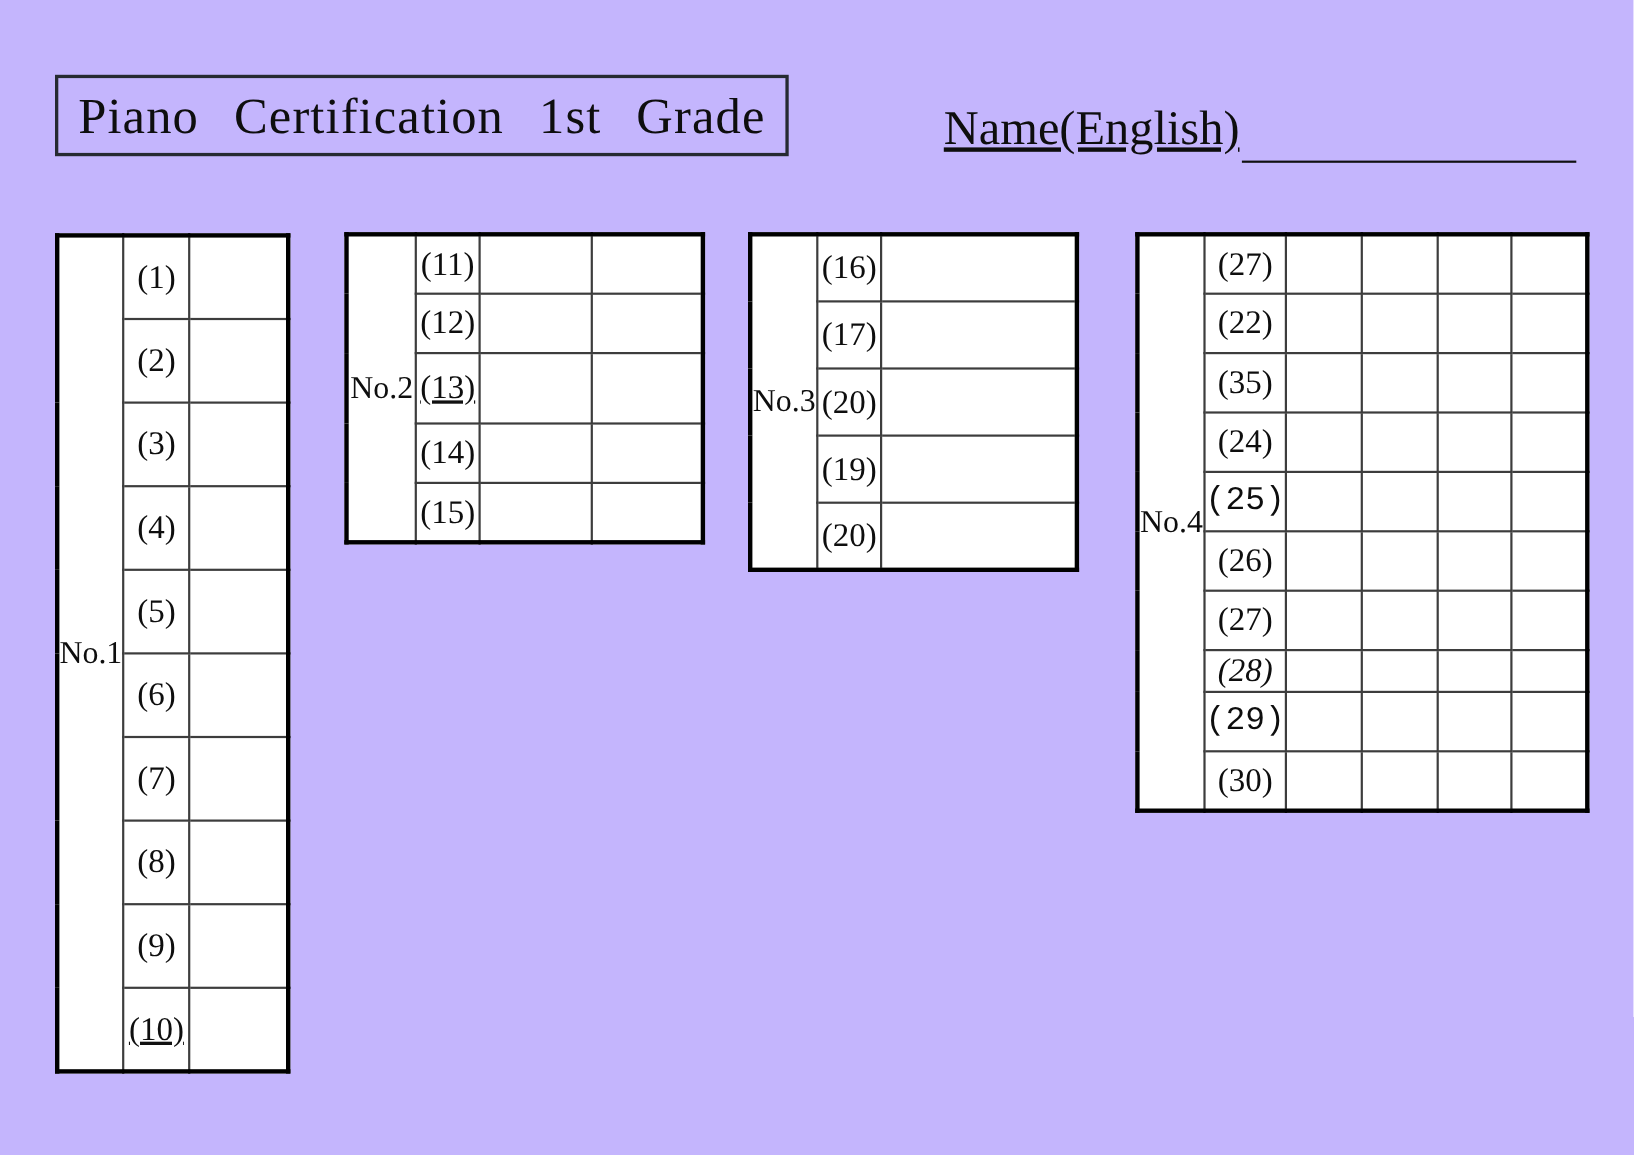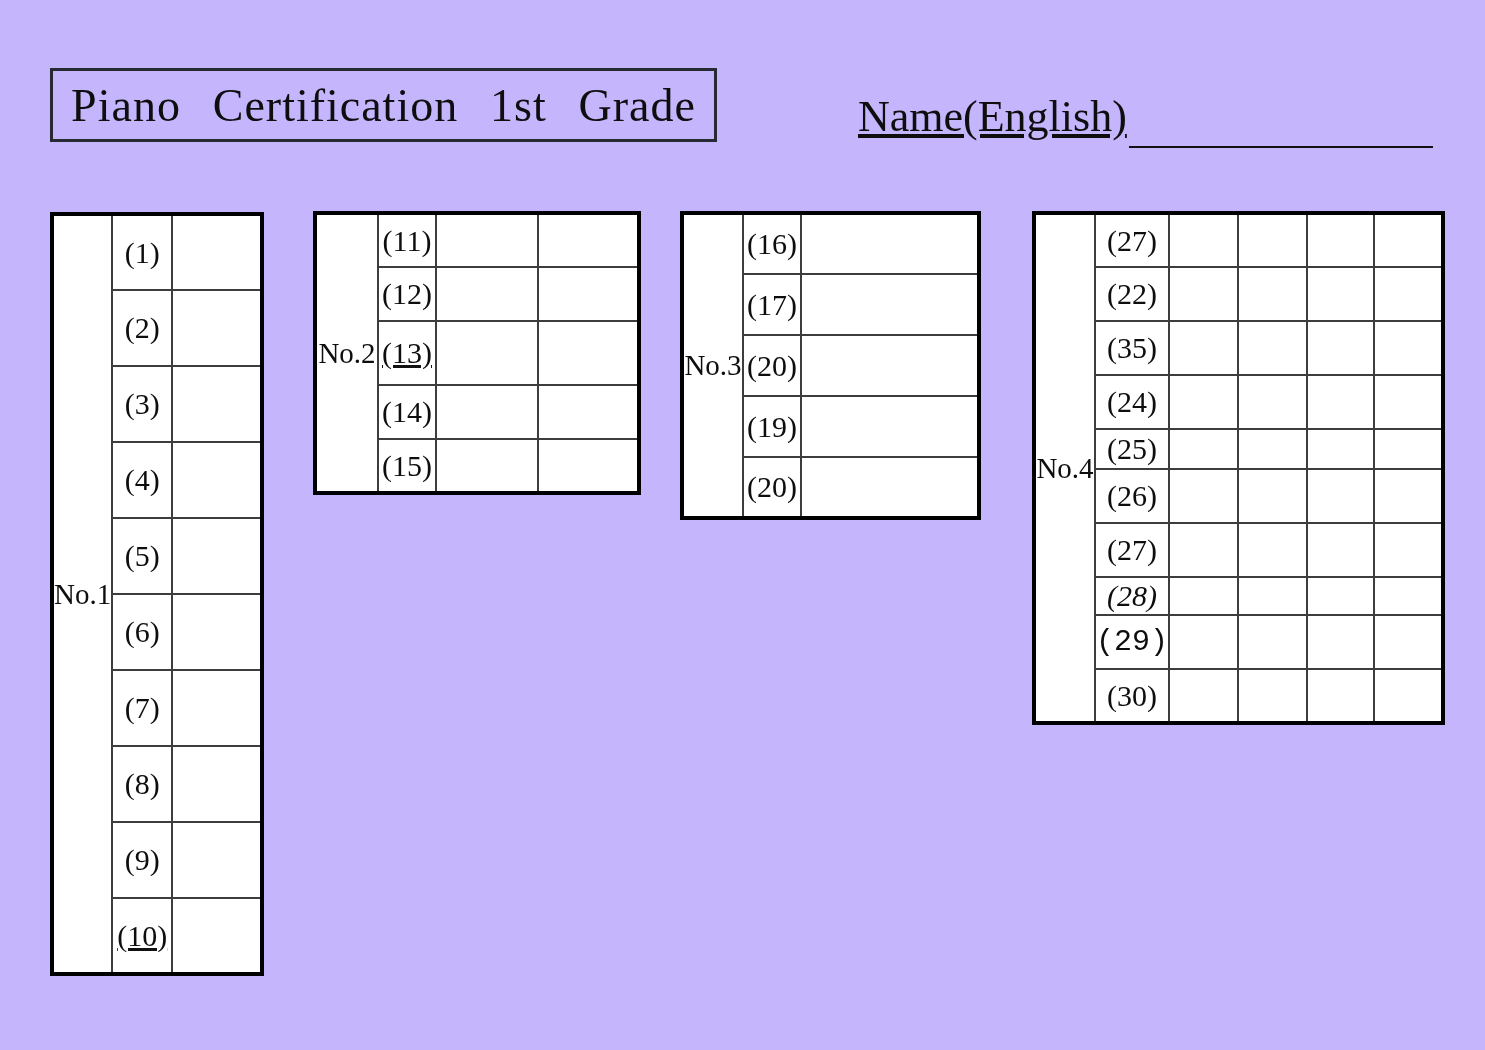--- a/index.html
+++ b/index.html
@@ -262,21 +262,21 @@
           <td class="answer-cell"></td>
           <td class="answer-cell"></td>
         </tr>
         <tr style="height: 54px;">
           <td class="num-cell">(24)</td>
           <td class="answer-cell"></td>
           <td class="answer-cell"></td>
           <td class="answer-cell"></td>
           <td class="answer-cell"></td>
         </tr>
-        <tr style="height: 40px;">
+        <tr style="height: 54px; font-family: Liberation Mono, monospace;">
           <td class="num-cell">(25)</td>
           <td class="answer-cell"></td>
           <td class="answer-cell"></td>
           <td class="answer-cell"></td>
           <td class="answer-cell"></td>
         </tr>
         <tr style="height: 54px;">
           <td class="num-cell">(26)</td>
           <td class="answer-cell"></td>
           <td class="answer-cell"></td>

